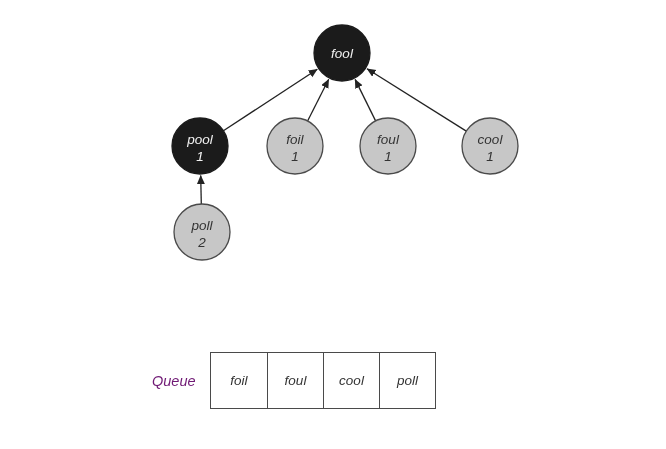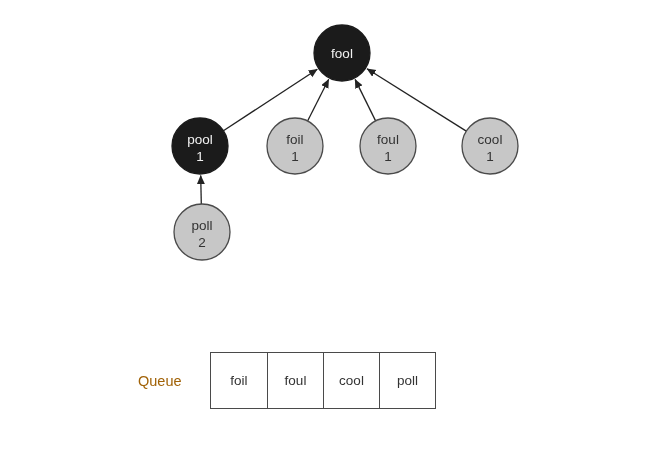--- a/index.html
+++ b/index.html
@@ -7,44 +7,45 @@
     padding: 0;
     background: #ffffff;
     font-family: "Liberation Sans", "DejaVu Sans", sans-serif;
   }
   .canvas {
     position: relative;
     width: 666px;
     height: 449px;
     background: #ffffff;
     overflow: hidden;
+    font-style: italic;
   }
   #graph-svg {
     position: absolute;
     left: 0;
     top: 0;
   }
   .graph-edge {
     stroke-width: 1.3px;
     fill: none;
   }
   .node-word, .node-dist {
     font-family: "Liberation Sans", "DejaVu Sans", sans-serif;
     font-size: 13.5px;
     text-anchor: middle;
   }
   .queue-label {
     position: absolute;
-    left: 138px;
+    left: 152px;
     top: 352px;
     height: 58px;
     display: flex;
     align-items: center;
     font-size: 14.5px;
-    color: #a16207;
+    color: #701a75;
   }
   .queue-cells {
     position: absolute;
     left: 210px;
     top: 352px;
     display: flex;
     border: 1.3px solid #4a4a4a;
     box-sizing: border-box;
     background: #ffffff;
   }

